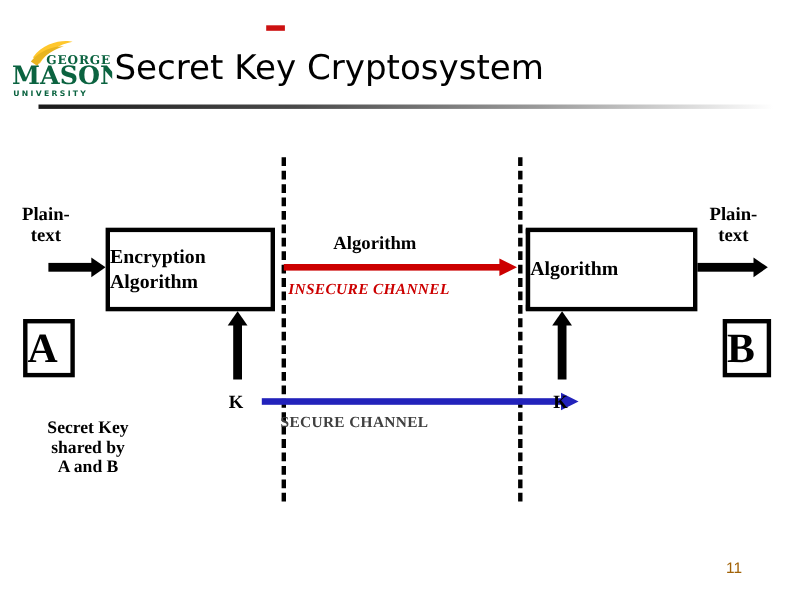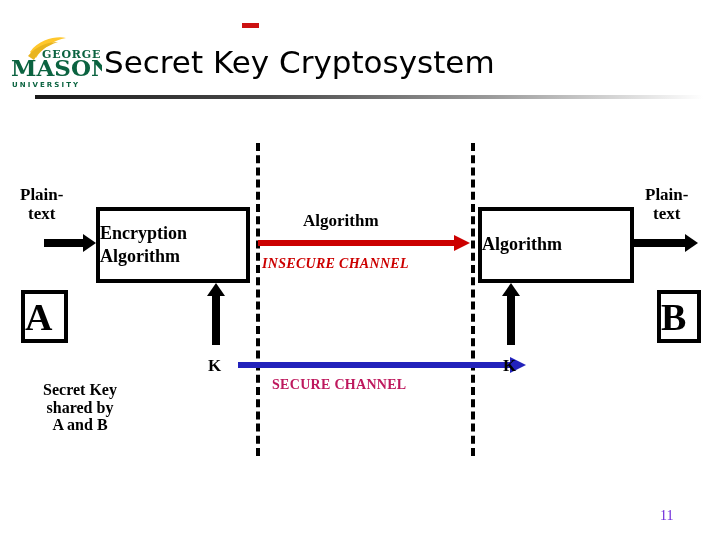--- a/index.html
+++ b/index.html
@@ -138,23 +138,23 @@
     width: 18px; height: 74px;
     border-left: 5px solid #000;
     border-top: 5px solid #000;
     border-bottom: 5px solid #000;
     box-sizing: border-box;
   }
 
   #page-number {
     position: absolute;
     left: 660px; top: 508px;
-    font-family: Liberation Serif, serif;
+    font-family: Liberation Sans, sans-serif;
     font-size: 14px;
-    color: #6d28d9;
+    color: #a16207;
   }
 </style>
 </head>
 <body>
 
 <div id="slide">
 
   <div id="red-dash"></div>
 
   <div id="gmu-logo">
@@ -212,21 +212,21 @@
     <div class="head" style="left:196px; border-left:16px solid #cc0000;"></div>
   </div>
 
   <div class="label" style="left:262px; top:256px; font-size:14px; color:#cc0000; letter-spacing:0.3px;font-style:italic;">INSECURE CHANNEL</div>
 
   <div class="chan-arrow" style="left:238px; top:365px; width:290px;">
     <div class="shaft" style="width:274px; background:#2222bb;"></div>
     <div class="head" style="left:272px; border-left:16px solid #2222bb;"></div>
   </div>
 
-  <div class="label" style="left:272px; top:377px; font-size:14px; color:#be185d; letter-spacing:0.3px;">SECURE CHANNEL</div>
+  <div class="label" style="left:255px; top:377px; font-size:14px; color:#404040; letter-spacing:0.3px;">SECURE CHANNEL</div>
 
   <div id="bracket"></div>
 
   <div class="box algo-box" style="left:478px; top:207px; width:156px; height:76px;">
     <span>Algorithm</span>
   </div>
 
   <div class="label" style="left:645px; top:186px; font-size:17px; text-align:center;">
     <span>Plain-</span><br>
     <span>text</span>

